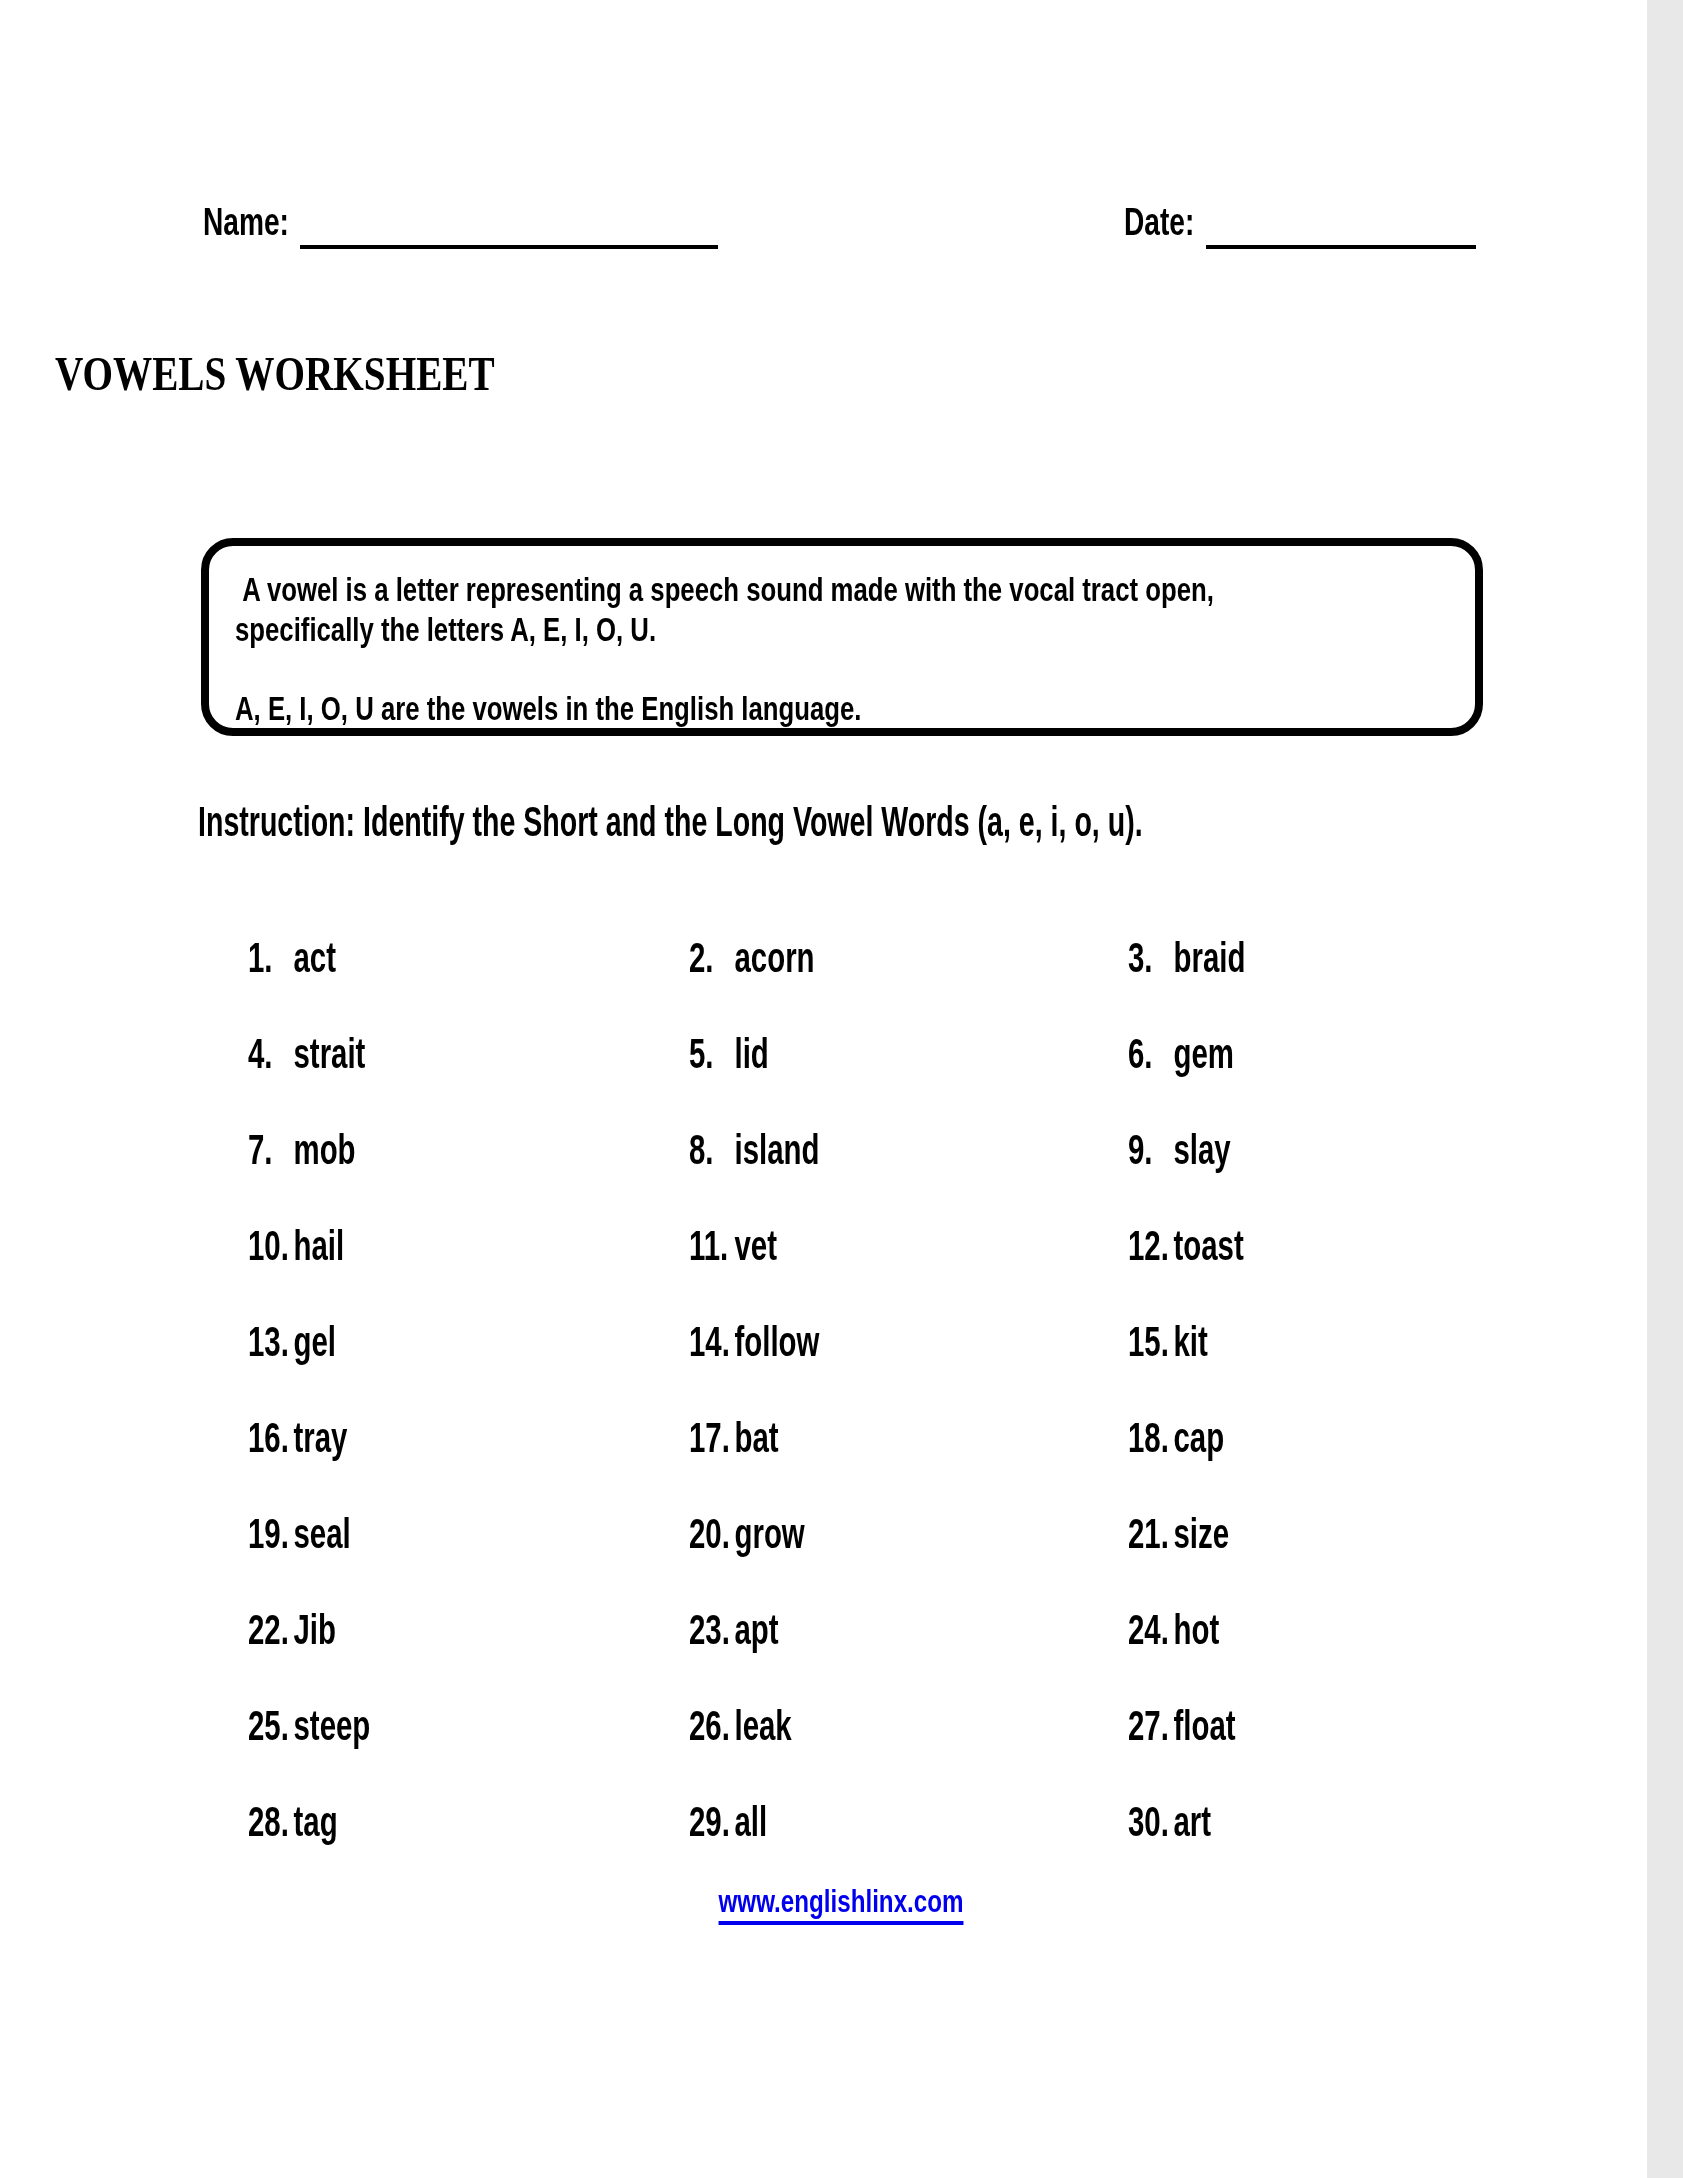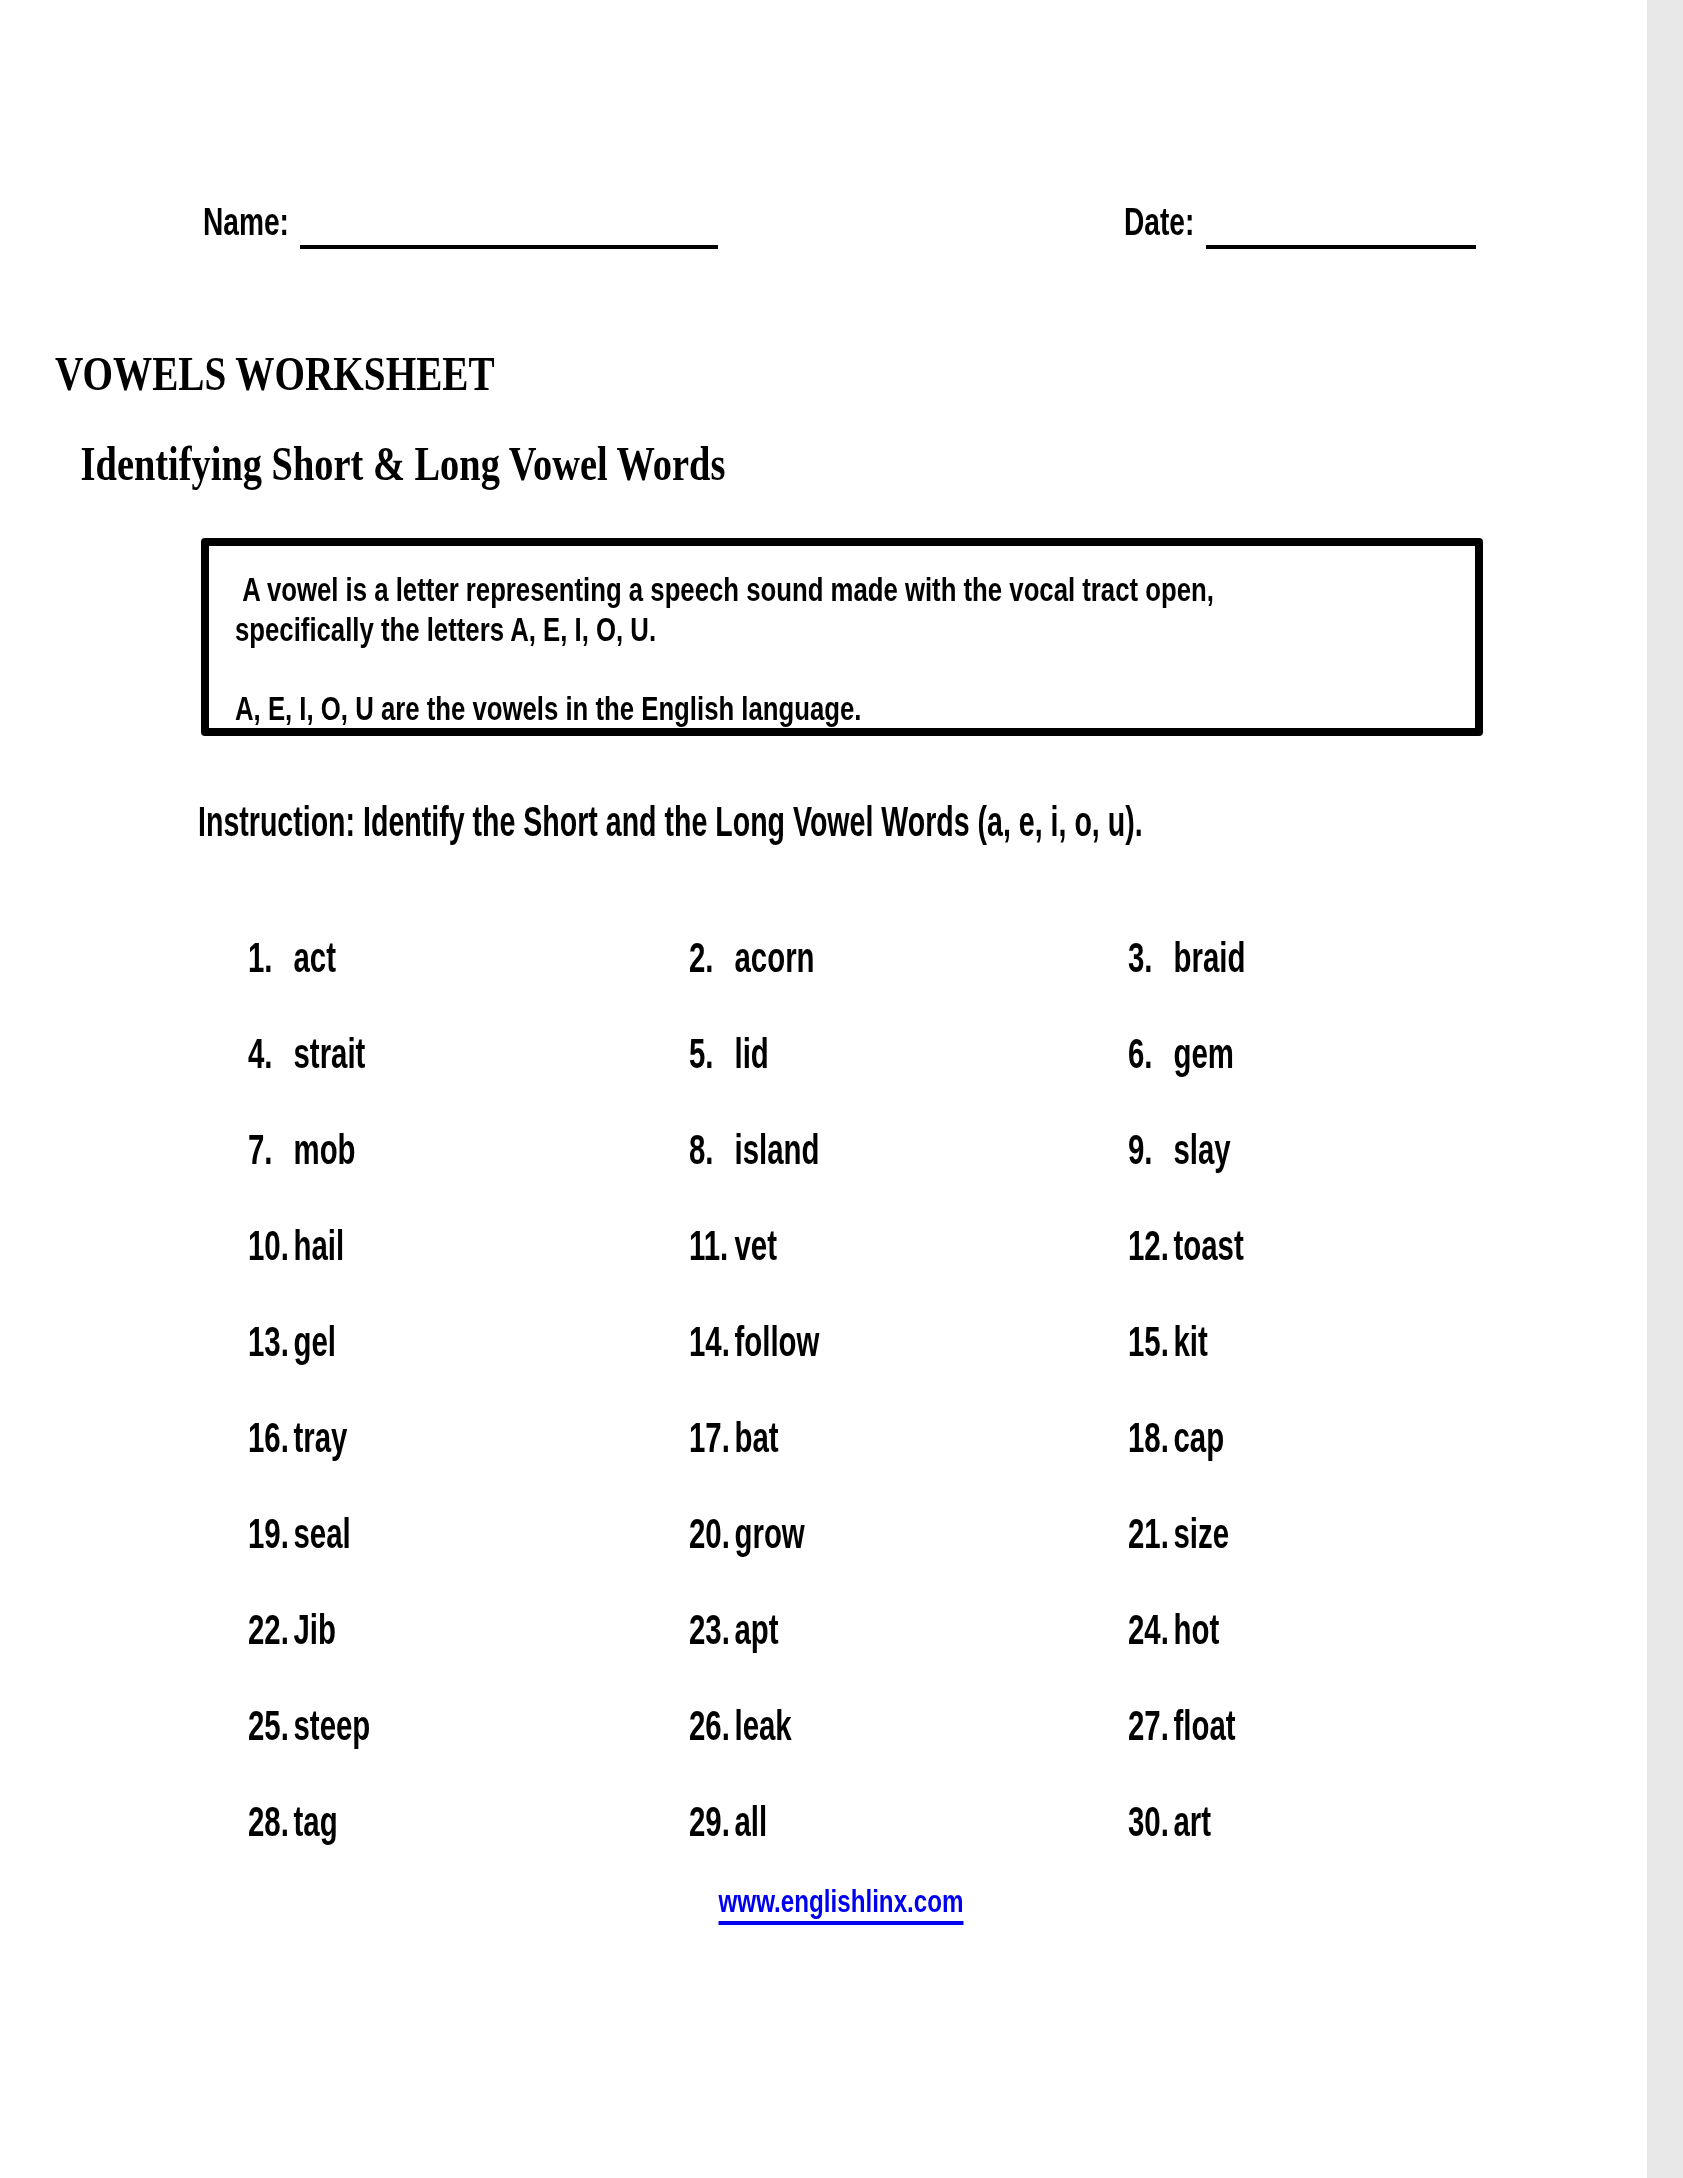--- a/index.html
+++ b/index.html
@@ -39,21 +39,21 @@
     white-space:nowrap;
   }
   .t1 .serif-cond{font-size:49px;}
   .t2 .serif-cond{font-size:48px;}
   
   .def-box{
     position:absolute;
     left:201px;top:538px;
     width:1282px;height:198px;
     border:8px solid #000;
-    border-radius:4px;
+    border-radius:32px;
     box-sizing:border-box;
   }
   .def-par{
     position:absolute;left:26px;
     margin:0;
     font-size:33px;font-weight:bold;
     line-height:40px;
     width:1386px;
     transform:scaleX(0.78);transform-origin:0 0;
     white-space:pre-wrap;
@@ -103,23 +103,20 @@
   <div>
     <span class="hdr-label name-label">Name:</span>
     <span class="fill-line name-line"></span>
     <span class="hdr-label date-label">Date:</span>
     <span class="fill-line date-line"></span>
   </div>
 
   <div class="title-wrap t1">
     <span class="serif-cond">VOWELS WORKSHEET</span>
   </div>
-  <div class="title-wrap t2">
-    <span class="serif-cond">Identifying Short &amp; Long Vowel Words</span>
-  </div>
 
   <div class="def-box">
     <p class="def-par def-par-1"> A vowel is a letter representing a speech sound made with the vocal tract open, specifically the letters A, E, I, O, U.</p>
     <p class="def-par def-par-2">A, E, I, O, U are the vowels in the English language.</p>
   </div>
 
   <div class="instruction">Instruction: Identify the Short and the Long Vowel Words (a, e, i, o, u).</div>
 
   <div class="word-list">
       <div class="wl-item">

